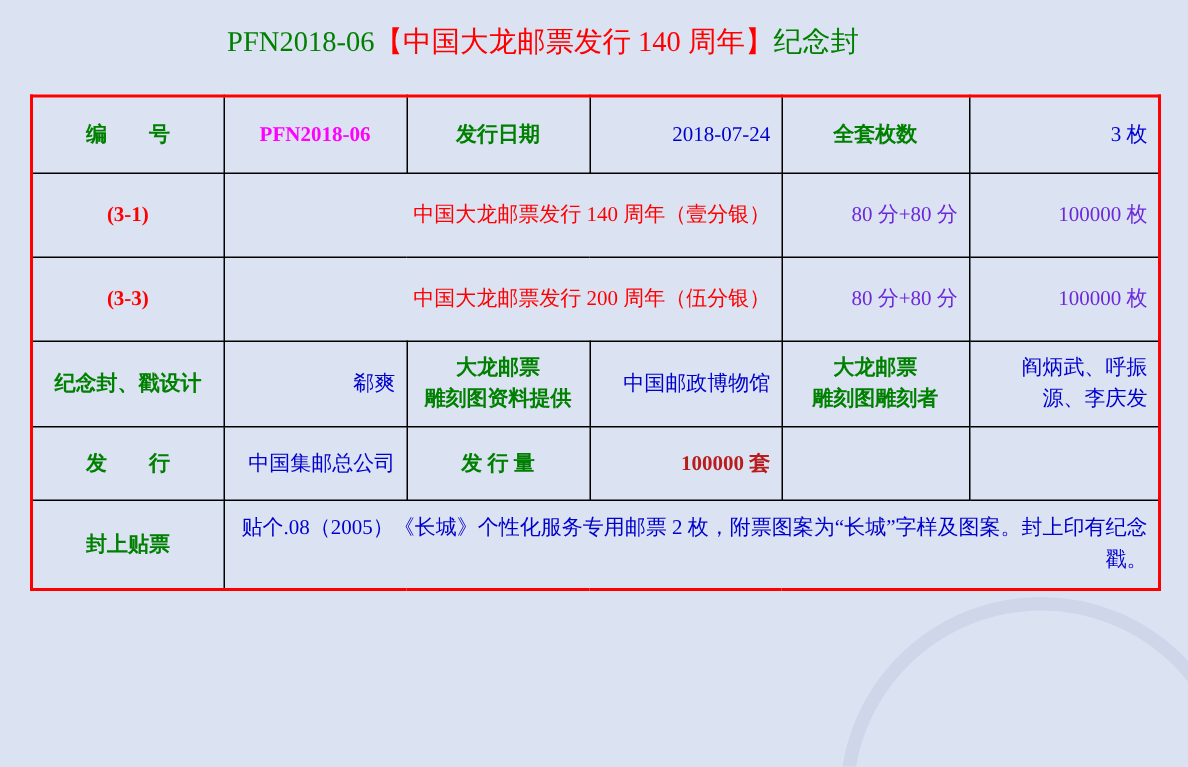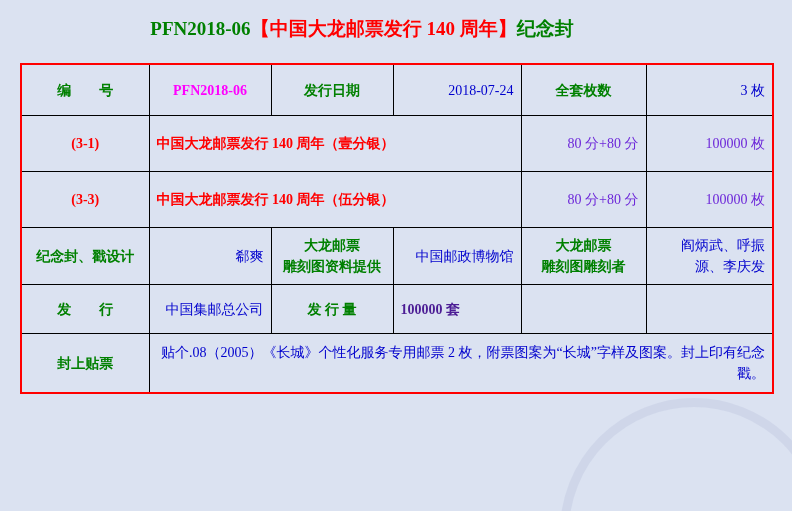--- a/index.html
+++ b/index.html
@@ -54,21 +54,21 @@
 
   
   #title {
     position: absolute;
     z-index: 2;
     left: 0;
     top: 16px;
     width: 724px;
     text-align: center;
     font-size: 19px;
-    font-weight: bold;
+    font-weight: normal;
     white-space: nowrap;
     line-height: 26px;
   }
   .t-green { color: #008000; }
   .t-red   { color: #ff0000; }
 
   
   #spec-table {
     position: absolute;
     z-index: 2;
@@ -86,23 +86,23 @@
     font-size: 14px;
     vertical-align: middle;
     background: transparent;
     line-height: 21px;
   }
   
   .lbl       { color: #008000; font-weight: bold; text-align: center; }
   .magenta   { color: #ff00ff; font-weight: bold; text-align: center; }
   .blue      { color: #0000cd; text-align: right; }
   .red-c     { color: #ff0000; font-weight: bold; text-align: center; }
-  .red-l     { color: #ff0000; text-align: left; font-weight: bold; }
+  .red-l     { color: #ff0000; text-align: right; }
   .red-r     { color: #6d28d9; text-align: right; }
-  .red-bold-l{ color: #4c1d95; font-weight: bold; text-align: left; }
+  .red-bold-l{ color: #b91c1c; font-weight: bold; text-align: right; }
 
   tr.r-head td { height: 50px; margin-top: 44px; }
   tr.r-item td { height: 55px; margin-left: 40px; }
   tr.r-design td { height: 56px; }
   tr.r-issue td { height: 48px; }
   tr.r-stamp td { height: 58px; }
 
   .two-line { line-height: 22px; }
 </style>
 </head>
@@ -139,21 +139,21 @@
     <tr class="r-item">
       <td class="red-c">(3-1)</td>
       <td class="red-l" colspan="3">中国大龙邮票发行 140 周年（壹分银）</td>
       <td class="red-r">80 分+80 分</td>
       <td class="red-r">100000 枚</td>
     </tr>
 
 
     <tr class="r-item">
       <td class="red-c">(3-3)</td>
-      <td class="red-l" colspan="3">中国大龙邮票发行 140 周年（伍分银）</td>
+      <td class="red-l" colspan="3">中国大龙邮票发行 200 周年（伍分银）</td>
       <td class="red-r">80 分+80 分</td>
       <td class="red-r">100000 枚</td>
     </tr>
 
     <tr class="r-design">
       <td class="lbl">纪念封、戳设计</td>
       <td class="blue">郗爽</td>
       <td class="lbl two-line">
         <div>大龙邮票</div>
         <div>雕刻图资料提供</div>

